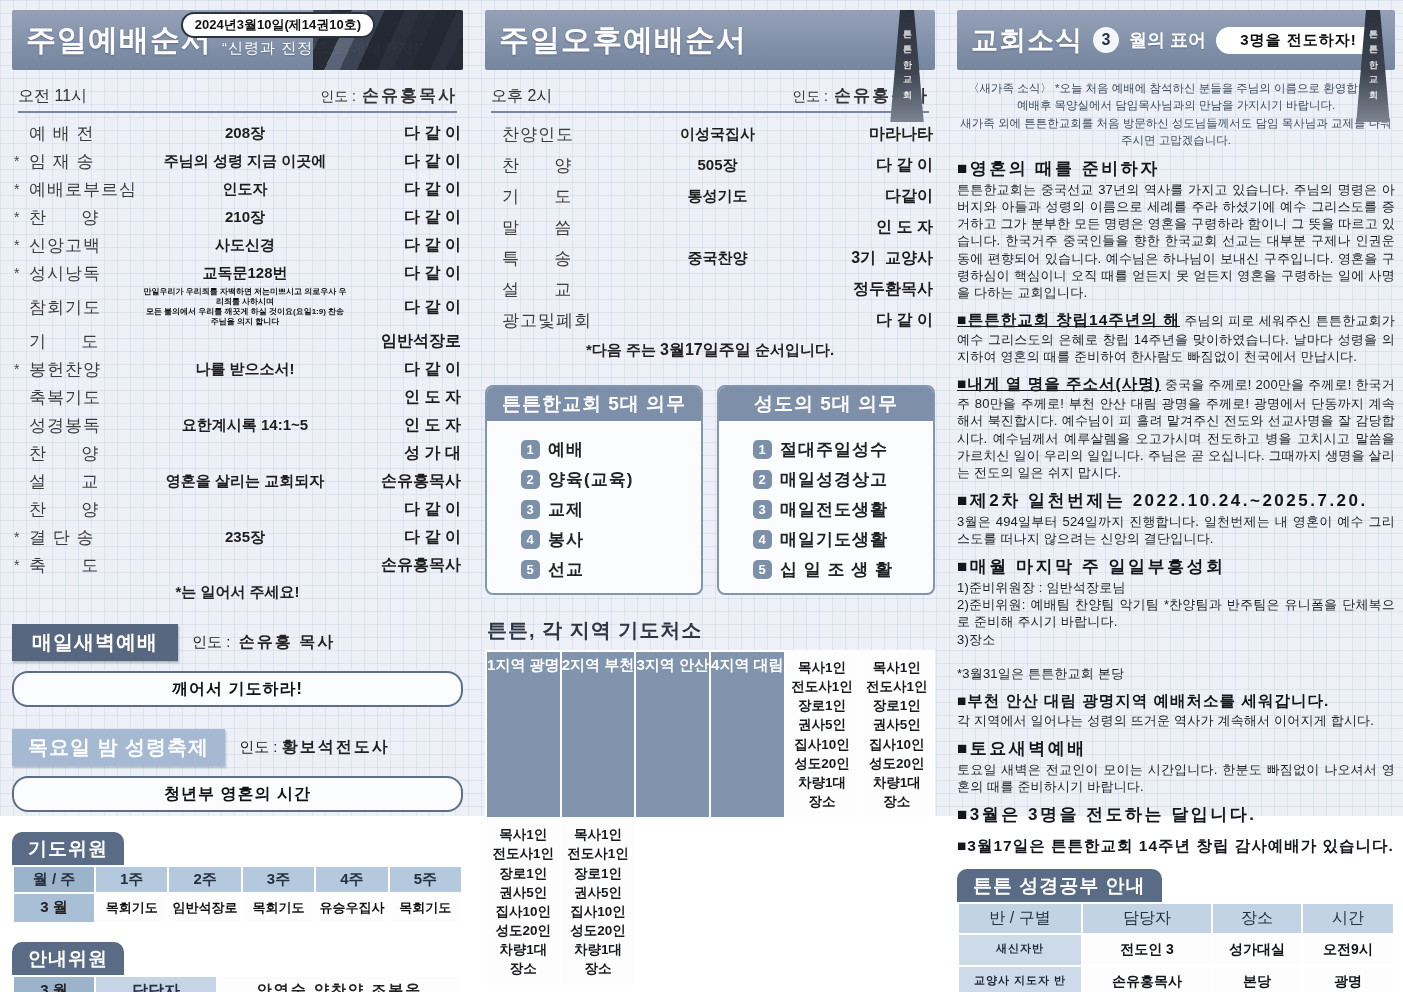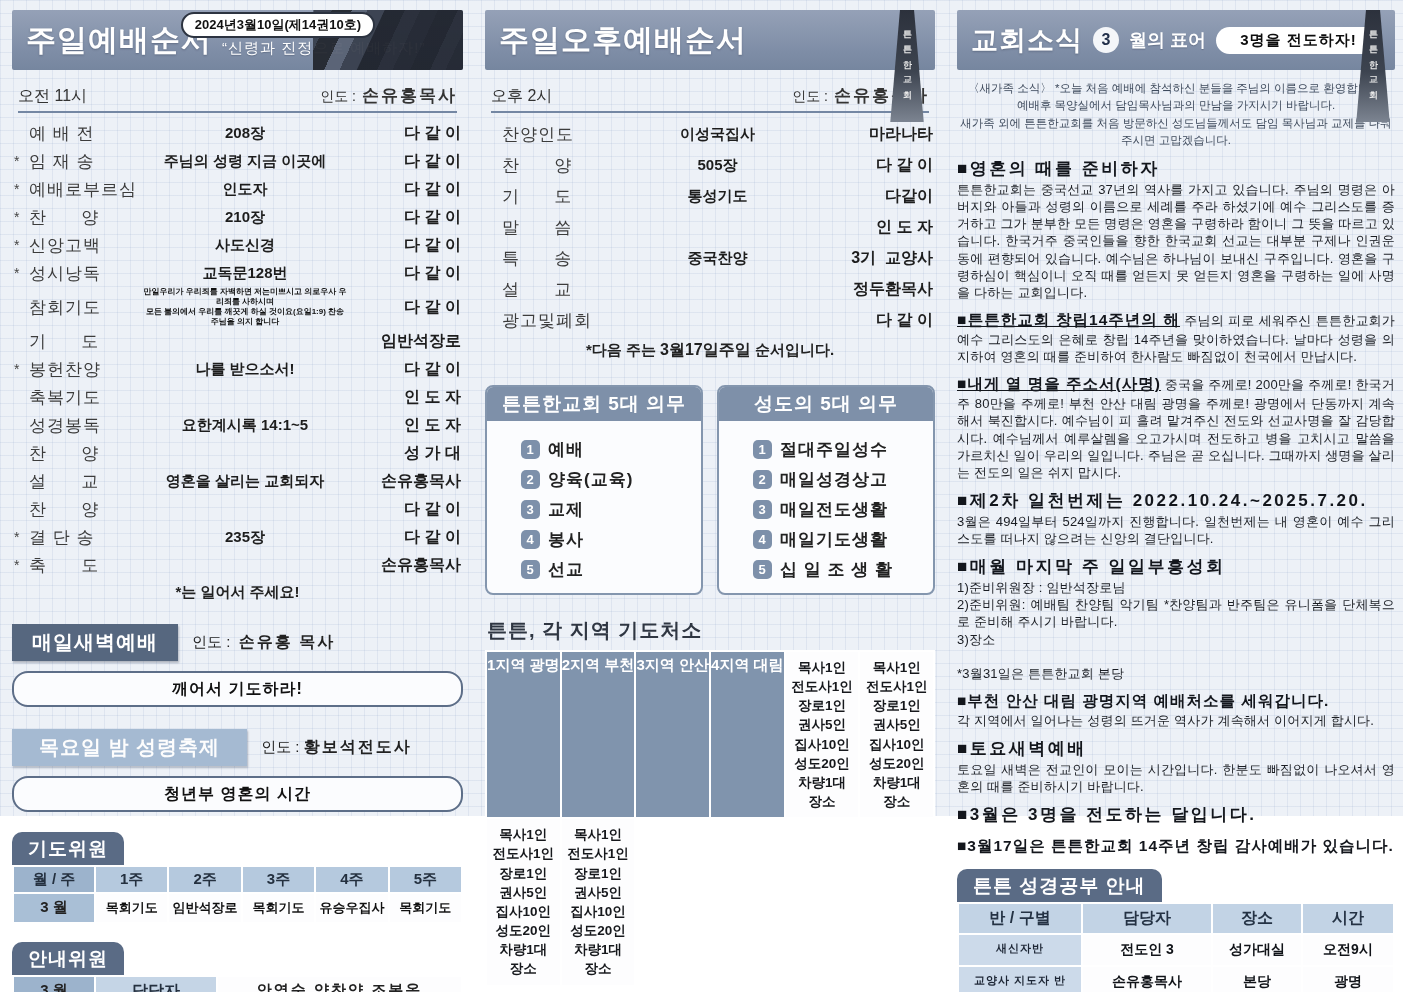--- a/index.html
+++ b/index.html
@@ -69,21 +69,21 @@
   .wsmall { font-size:8px; font-weight:bold; line-height:1.25; white-space:pre-line; color:#111; }
   .wperf { width:112px; text-align:right; font-size:16px; font-weight:bold; color:#1d1d1d; white-space:pre; flex:none; }
   .wfoot { text-align:center; font-size:15px; font-weight:bold; color:#222; margin-top:4px; }
 
   
   .label-row { display:flex; align-items:center; gap:14px; margin-top:22px; }
   .label-dark {
     background:#56677f; color:#fff; font-size:20px; font-weight:bold;
     padding:5px 20px; letter-spacing:1px; box-shadow:1px 2px 2px rgba(60,70,90,.35);
   }
-  .label-light { background:#a5bad2; color:#fdfdfd; font-size:20px; font-weight:bold; padding:5px 27px; letter-spacing:1px; box-shadow:1px 2px 2px rgba(60,70,90,.3); }
+  .label-light { background:#a5bad2; color:#fdfdfd; font-size:20px; font-weight:bold; padding:5px 16px; letter-spacing:1px; box-shadow:1px 2px 2px rgba(60,70,90,.3); }
   .label-leader { font-size:15px; color:#222; }
   .label-leader b { font-size:16px; letter-spacing:2px; }
   .slogan {
     margin-top:10px; border:2px solid #5d6e88; border-radius:16px; background:#fbfcfe;
     height:36px; display:flex; align-items:center; justify-content:center;
     font-size:16px; font-weight:bold; letter-spacing:1px; color:#111;
   }
 
   
   .tab { display:inline-block; background:#5a6b85; color:#fff; font-size:19px; font-weight:bold; padding:4px 16px 3px; border-radius:10px 10px 0 0; letter-spacing:1px; }
@@ -130,21 +130,21 @@
   .sec-h { font-size:15.5px; font-weight:bold; color:#13161c; letter-spacing:1px; line-height:1.35; }
   .sec-h.big { font-size:17px; letter-spacing:2.5px; }
   .sec-h.u { text-decoration:underline; }
   .sec-b { font-size:13px; color:#1a1d23; text-align:justify; line-height:1.32; white-space:pre-line; letter-spacing:.2px; font-weight:500; }
   .sec-inline { font-size:13px; color:#1a1d23; text-align:justify; line-height:1.32; letter-spacing:.2px; font-weight:500; }
   .sec-inline .sec-h { display:inline; }
 
   
   .btable-wrap { margin-top:12px; }
   .btable { display:grid; grid-template-columns:122px 1fr 88px 90px; gap:2px; background:#fff; border:2px solid #fff; }
-  .btable .bh { background:#c2d3e5; color:#243244; text-align:center; font-size:16px; font-weight:bold; padding:4px 0; }
+  .btable .bh { background:#c2d3e5; color:#243244; text-align:center; font-size:16px; font-weight:normal; padding:4px 0; }
   .btable .b0 { background:#ccdaea; text-align:center; font-size:11px; font-weight:bold; padding:6px 0; color:#1d2635; letter-spacing:1px; }
   .btable .bc { background:#fdfdfe; text-align:center; font-size:14px; font-weight:bold; padding:6px 0; color:#101318; }
 </style>
 </head>
 <body>
 
 <div class="page">
 
   <div class="col col-left">
     <div class="band">

